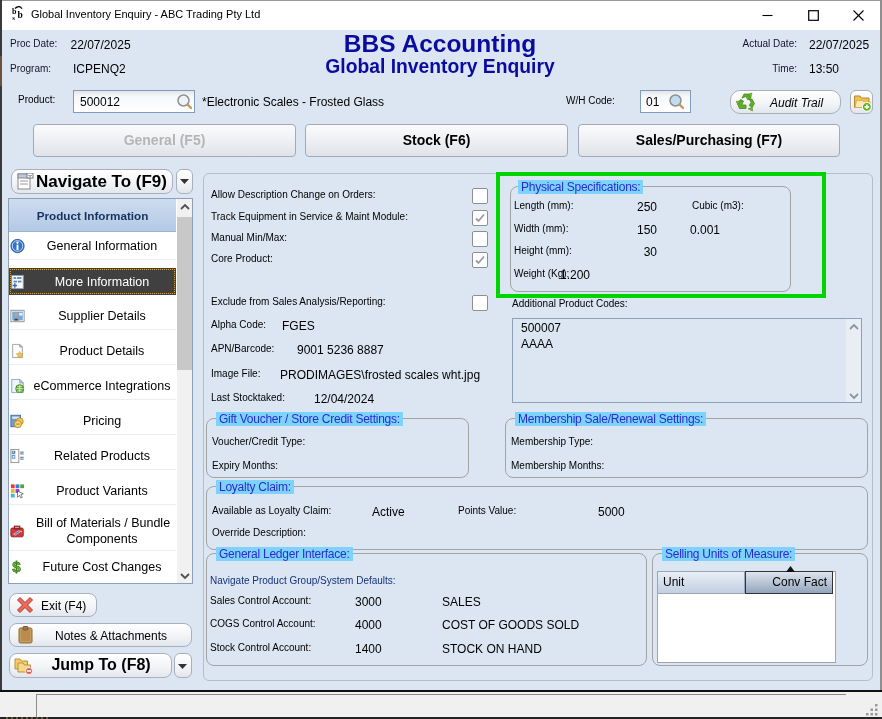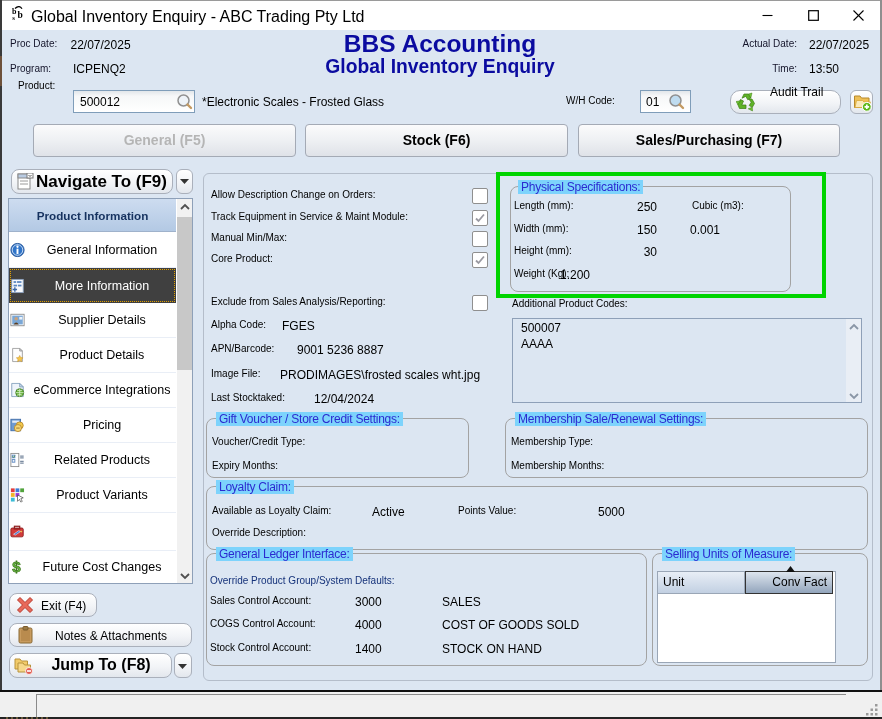--- a/index.html
+++ b/index.html
@@ -10,35 +10,35 @@
   .lbl { position:absolute; font-weight:normal; color:#000000; font-size:10px; white-space:nowrap; }
   .val { position:absolute; font-weight:normal; color:#000000; font-size:12px; white-space:nowrap; }
   .grp { position:absolute; border:1px solid #a3a3a3; border-radius:8px; }
   .grpt { position:absolute; background:#7dd3fc; color:#2b2bd0; font-size:12px; letter-spacing:-0.25px; padding:0 3px; white-space:nowrap; }
   .btn { position:absolute; border:1px solid #aab0bb; border-radius:8px;
          background:linear-gradient(180deg,#ffffff 0%,#f2f4f7 55%,#e3e7ed 100%); }
   .tabbtn { position:absolute; border:1px solid #a4aab5; border-radius:4px; height:33px;
          background:linear-gradient(180deg,#fbfbfc 0%,#eef0f3 50%,#dfe2e8 100%);
          text-align:center; font-weight:bold; font-size:14px; line-height:31px; color:#000; }
   .cb { position:absolute; width:16px; height:16px; background:#fff; border:1px solid #8f8f8f; border-radius:2px; }
-  .navrow { position:absolute; left:1px; width:167px; height:35px; }
+  .navrow { position:absolute; left:1px; width:167px; height:27px; }
   .navtxt { position:absolute; left:27px; right:8px; top:0; bottom:0; display:flex; align-items:center; justify-content:center; font-size:12.5px; color:#000; white-space:nowrap; text-align:center; }
   .navico { position:absolute; left:1px; top:50%; transform:translateY(-50%); width:15px; height:15px; }
 </style>
 </head>
 <body>
 
 <div class="abs" style="left:2px;top:1px;width:878px;height:29px;background:#ffffff;"></div>
 <svg class="abs" style="left:11px;top:6px;" width="15" height="14" viewBox="0 0 15 14">
   <path d="M4 2.5 Q8.5 -1.5 11 2.8" fill="none" stroke="#000" stroke-width="1.2"></path>
   <text x="1" y="7.5" font-family="Liberation Serif" font-weight="bold" font-size="8" fill="#000">b</text>
   <text x="1.2" y="13.5" font-family="Liberation Serif" font-weight="bold" font-size="7" fill="#000">s</text>
   <text x="6.5" y="12" font-family="Liberation Serif" font-weight="bold" font-size="9.5" fill="#000">b</text>
 </svg>
-<div class="abs" style="left:31px;top:7.5px;font-size:16px;color:#000;">Global Inventory Enquiry - ABC Trading Pty Ltd</div>
+<div class="abs" style="left:31px;top:7.5px;font-size:11px;color:#000;">Global Inventory Enquiry - ABC Trading Pty Ltd</div>
 <svg class="abs" style="left:762px;top:10px;" width="11" height="11">
     <line x1="0.5" y1="5.5" x2="10.5" y2="5.5" stroke="#000" stroke-width="1.1"></line>
   </svg>
 <svg class="abs" style="left:808px;top:10px;" width="11" height="11">
     <rect x="0.7" y="0.7" width="9.6" height="9.6" fill="none" stroke="#000" stroke-width="1.2"></rect>
   </svg>
 <svg class="abs" style="left:853px;top:10px;" width="11" height="11">
     <line x1="0.5" y1="0.5" x2="10.5" y2="10.5" stroke="#000" stroke-width="1.1"></line>
     <line x1="10.5" y1="0.5" x2="0.5" y2="10.5" stroke="#000" stroke-width="1.1"></line>
   </svg>
@@ -52,21 +52,21 @@
 <div class="val" style="left:70.5px;top:37.5px;">22/07/2025</div>
 <div class="lbl" style="left:10px;top:62.5px;color:#14142a;">Program:</div>
 <div class="val" style="left:73px;top:62px;">ICPENQ2</div>
 <div class="abs b" style="left:240px;top:30px;width:400px;text-align:center;font-size:24.5px;color:#0b0ba0;line-height:27px;">BBS Accounting</div>
 <div class="abs b" style="left:240px;top:56px;width:400px;text-align:center;font-size:19.3px;color:#0b0ba0;line-height:22px;">Global Inventory Enquiry</div>
 <div class="lbl" style="left:597px;top:38px;width:200px;text-align:right;color:#14142a;">Actual Date:</div>
 <div class="val" style="left:809px;top:37.5px;">22/07/2025</div>
 <div class="lbl" style="left:597px;top:62.5px;width:200px;text-align:right;color:#14142a;">Time:</div>
 <div class="val" style="left:809px;top:62px;">13:50</div>
 
-<div class="lbl" style="left:18px;top:80px;text-align:center;">Product:</div>
+<div class="lbl" style="left:18px;top:94px;text-align:center;">Product:</div>
 <div class="abs" style="left:73px;top:90px;width:122px;height:23px;background:linear-gradient(180deg,#e2e6ea 0px,#f6f7f8 5px,#ffffff 100%);border:1px solid #7f9db9;"></div>
 <div class="val" style="left:80px;top:95px;">500012</div>
 <svg class="abs" style="left:176px;top:93px;" width="17" height="17" viewBox="0 0 17 17">
   <circle cx="7.5" cy="7.5" r="5.5" fill="#eef3f8" stroke="#909090" stroke-width="1.5"></circle>
   <line x1="11.5" y1="11.5" x2="15" y2="15" stroke="#c49a62" stroke-width="2.4" stroke-linecap="round"></line>
 </svg>
 <div class="val" style="left:202px;top:95px;">*Electronic Scales - Frosted Glass</div>
 <div class="lbl" style="left:566px;top:95px;">W/H Code:</div>
 <div class="abs" style="left:640px;top:90px;width:51px;height:23px;background:linear-gradient(180deg,#e2e6ea 0px,#f6f7f8 5px,#ffffff 100%);border:1px solid #7f9db9;"></div>
 <div class="val" style="left:646px;top:95px;">01</div>
@@ -76,21 +76,21 @@
 </svg>
 <div class="btn" style="left:730px;top:90px;width:111px;height:24px;border-radius:10px;"></div>
 <svg class="abs" style="left:736px;top:92px;" width="21" height="20" viewBox="0 0 21 20">
   <g fill="#5fb327" stroke="#3f7d12" stroke-width="0.7">
     <path d="M8 2 L12.5 2 L14.8 6 L11.8 7.8 L9.8 4.4 L6 6.2 z"></path>
     <path d="M16 7 L18.5 11.5 L16.3 15.3 L13.2 13.5 L15.2 10.2 L12.8 7.0 z"></path>
     <path d="M4.5 7.5 L7.5 9.0 L5.8 13.0 L10 13.0 L10 16.5 L3.5 16.5 L1.8 12.5 z"></path>
   </g>
   <path d="M12.5 2 L16 1 L14.8 6 z M16.3 15.3 L16.5 19 L12.2 16.8 z M1.8 12.5 L0 9.5 L4.7 8.8 z" fill="#6fc433" stroke="#3f7d12" stroke-width="0.5"></path>
 </svg>
-<div class="val" style="left:770px;top:85px;">Audit Trail</div>
+<div class="val" style="left:770px;top:96px;font-style:italic;">Audit Trail</div>
 <div class="btn" style="left:850px;top:90px;width:23px;height:24px;border-radius:6px;"></div>
 <svg class="abs" style="left:853px;top:93px;" width="19" height="19" viewBox="0 0 19 19">
   <path d="M1.5 3 h5.5 l1.5 2 h7.5 v9.5 h-14.5 z" fill="#eebf55" stroke="#b8892a" stroke-width="1"></path>
   <path d="M3.5 7.5 h6 l1.5 1.5 h6.5 l-2.5 5.5 h-13 z" fill="#fbe9b8" stroke="#d8a83a" stroke-width="0.8"></path>
   <circle cx="13.8" cy="13.8" r="4.4" fill="#5cb717" stroke="#fff" stroke-width="1"></circle>
   <path d="M13.8 11.5 v4.6 M11.5 13.8 h4.6" stroke="#fff" stroke-width="1.7"></path>
 </svg>
 
 <div class="tabbtn" style="left:33px;top:124px;width:263px;color:#b5b5b5;">General (F5)</div>
 <div class="tabbtn" style="left:305px;top:124px;width:263px;">Stock (F6)</div>
@@ -204,20 +204,21 @@
       </svg>
     <div class="navtxt">Product Variants</div>
   </div>
   <div class="navrow" style="top:315px;height:38px;border-bottom:1px solid #e9eef6;">
     <svg class="navico" viewBox="0 0 17 17">
         <rect x="1" y="4" width="14" height="10" rx="1.5" fill="#d23b3b" stroke="#8e1f1f"></rect>
         <rect x="5" y="2" width="6" height="3" fill="none" stroke="#8e1f1f" stroke-width="1.4"></rect>
         <path d="M4 11 l6 -4 2 1 -6 4 z" fill="#3b7ad6" stroke="#fff" stroke-width="0.6"></path>
         <path d="M12 7.5 l1.5 1" stroke="#f2c94c" stroke-width="1.6"></path>
       </svg>
+    <div class="navtxt" style="line-height:15.5px;display:block;padding-top:3px;">Bill of Materials / Bundle<br>Components</div>
   </div>
   <div class="navrow" style="top:353px;height:31px;">
     <svg class="navico" viewBox="0 0 17 17">
         <text x="2.5" y="14.5" font-size="17" font-weight="bold" fill="#6cbf45" stroke="#3f7a1f" stroke-width="0.9">$</text>
       </svg>
     <div class="navtxt">Future Cost Changes</div>
   </div>
 </div>
 
 <div class="btn" style="left:9px;top:593px;width:88px;height:24px;"></div>
@@ -312,21 +313,21 @@
 <div class="grp" style="left:206px;top:486px;width:662px;height:64px;"></div>
 <div class="grpt" style="left:216px;top:480px;">Loyalty Claim:</div>
 <div class="lbl" style="left:212px;top:505px;">Available as Loyalty Claim:</div>
 <div class="val" style="left:372px;top:505px;">Active</div>
 <div class="lbl" style="left:458px;top:505px;">Points Value:</div>
 <div class="val" style="left:598px;top:505px;">5000</div>
 <div class="lbl" style="left:212px;top:527px;">Override Description:</div>
 
 <div class="grp" style="left:206px;top:553px;width:441px;height:113px;"></div>
 <div class="grpt" style="left:216px;top:547px;">General Ledger Interface:</div>
-<div class="lbl" style="left:210px;top:575px;color:#15327a;">Override Product Group/System Defaults:</div>
+<div class="lbl" style="left:210px;top:575px;color:#15327a;">Navigate Product Group/System Defaults:</div>
 <div class="lbl" style="left:210px;top:595px;">Sales Control Account:</div>
 <div class="val" style="left:355px;top:595px;">3000</div>
 <div class="val" style="left:442px;top:595px;">SALES</div>
 <div class="lbl" style="left:210px;top:618px;">COGS Control Account:</div>
 <div class="val" style="left:355px;top:618px;">4000</div>
 <div class="val" style="left:442px;top:618px;">COST OF GOODS SOLD</div>
 <div class="lbl" style="left:210px;top:642px;">Stock Control Account:</div>
 <div class="val" style="left:355px;top:642px;">1400</div>
 <div class="val" style="left:442px;top:642px;">STOCK ON HAND</div>
 

